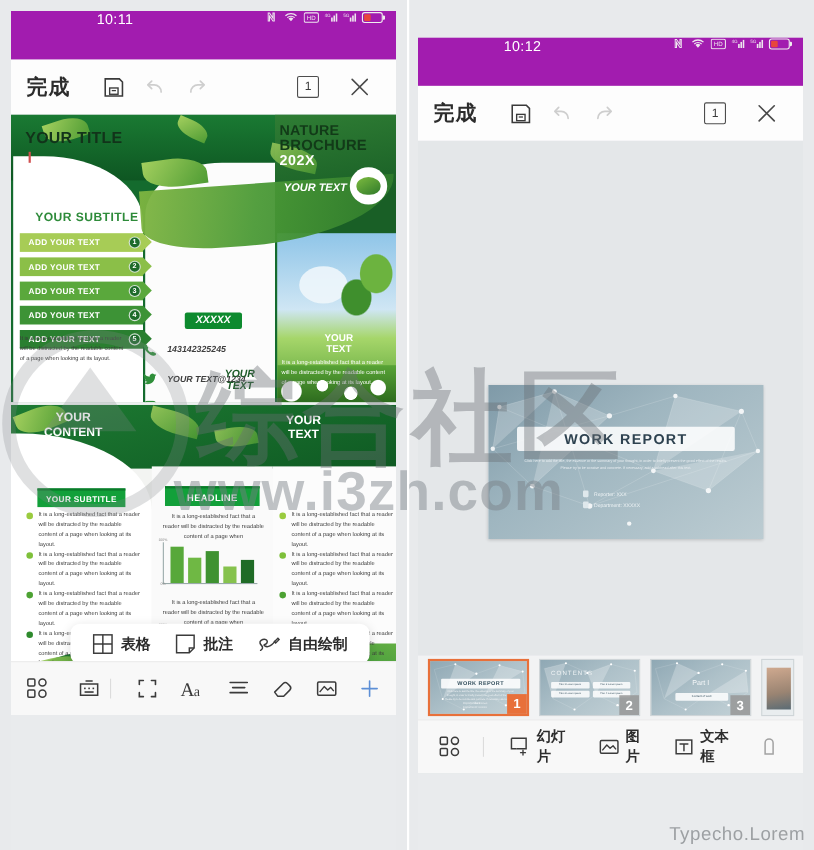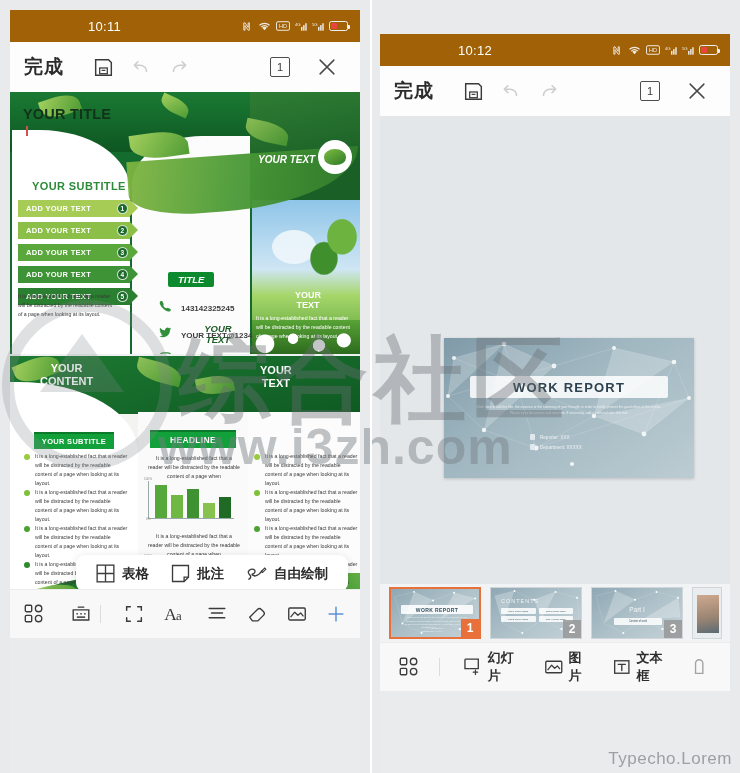--- a/index.html
+++ b/index.html
@@ -27,24 +27,24 @@
     position:relative;
     width:350px;
     height:763px;
     background:#e9ebed;
     overflow:hidden;
   }
   .phone.right .phone-inner { width:350px;margin-top:24px; }
 
   
   .statusbar {
-    height:32px;
-    background:#a16207;
+    height:44px;
+    background:#a21caf;
     display:flex;
-    align-items:center;
+    align-items:flex-start;
     color:#fff;
     font-size:12.5px;
     padding:0 12px;
     position:relative;
   }
   .statusbar .clock {
     position:absolute;
     left:50%;
     transform:translateX(-50%);
     letter-spacing:.3px;
@@ -213,22 +213,22 @@
   .eco-badge .g{
     width:22px;height:16px;border-radius:50% 50% 45% 45%;
     background:linear-gradient(150deg,#7dbb3f,#2f7a2a);
   }
   .info-chip{
     position:absolute; left:158px; top:180px;
     background:#0d8a2e; color:#fff; font-style:italic; font-weight:700;
     font-size:9.5px; padding:2px 10px; border-radius:2px;
   }
   .contact-row{
-    position:absolute; left:147px; display:flex; align-items:flex-end; gap:8px;
-    font-size:8px; color:#3d3d3d; font-weight:600;
+    position:absolute; left:118px; display:flex; align-items:center; gap:8px;
+    font-size:8px; font-style:italic; color:#3d3d3d; font-weight:600;
   }
   .cico{ width:16px;height:16px;display:flex;align-items:center;justify-content:center;}
   .yourtext-blk{
     position:absolute; font-style:italic; font-weight:700; color:#1d5c28;
     font-size:9.5px; line-height:1.15; text-align:center;
   }
   .yourtext-wht{
     position:absolute; font-weight:700; color:#fff; font-size:9px; line-height:1.15;
     text-align:center;
   }
@@ -279,21 +279,21 @@
   .bullet-item .tx{ font-size:5.2px; line-height:1.75; color:#3d3d3d; }
 
   .chart-box{ position:absolute; }
   .bar-chart{ position:relative; border-left:.8px solid #9aa; border-bottom:.8px solid #9aa; }
   .bar-chart .bar{ position:absolute; bottom:0; }
   .axis-lbl{ position:absolute; font-size:3.2px; color:#888; }
   .area-chart{ position:relative; border-left:.8px solid #9aa; border-bottom:.8px solid #9aa; overflow:hidden;}
 
   
   .pill-bar{
-    position:absolute; left:66px; bottom:46px;
+    position:absolute; left:54px; bottom:46px;
     background:#fff; border-radius:9px;
     box-shadow:0 2px 10px rgba(0,0,0,.13);
     display:flex; align-items:center; gap:22px;
     padding:9px 20px;
   }
   .pill-item{ display:flex; align-items:center; gap:7px; }
   .pill-item .lbl{ font-size:13.5px; color:#2b2b2b; font-weight:600; }
 
   
   .bottom-bar{
@@ -513,26 +513,31 @@
                 <span class="num">4</span>
               </div>
               <div class="chev" style="--c:#2a7f30;background:#2a7f30">
                 <span>ADD YOUR TEXT</span>
                 <span class="num">5</span>
               </div>
             </div>
 
             <div class="body-sm" style="left:8px;top:200px;width:98px;">It is a long-established fact that a reader will be distracted by the readable content of a page when looking at its layout.</div>
 
+            <div class="nature-title">
+              <div>NATURE</div>
+              <div class="l2">BROCHURE</div>
+              <div class="nature-year">202X</div>
+            </div>
             <div class="yourtext-it">YOUR TEXT</div>
             <div class="eco-badge">
                   <span class="g"></span>
                 </div>
 
-            <div class="info-chip">TITLE</div>
+            <div class="info-chip">XXXXX</div>
 
             <div class="contact-row" style="top:205px">
               <span class="cico">
                 <svg width="13" height="13" viewBox="0 0 16 16">
                       <path d="M3 2.6c2 0 1.7 2.6 2.6 3.3.8.6-.5 1.3-.2 2.3.5 1.6 2.4 3 3.7 3.2 1 .2 1.5-1 2.2-.4.8.7 3.3.6 3.3 2.4 0 1-1.3 2-2.8 1.9C7.4 15 1 8.6.9 4.9.8 3.4 2 2.6 3 2.6z" fill="#2f8f3a"></path>
                     </svg>
               </span>
               <span>143142325245</span>
             </div>
             <div class="contact-row" style="top:232px">

